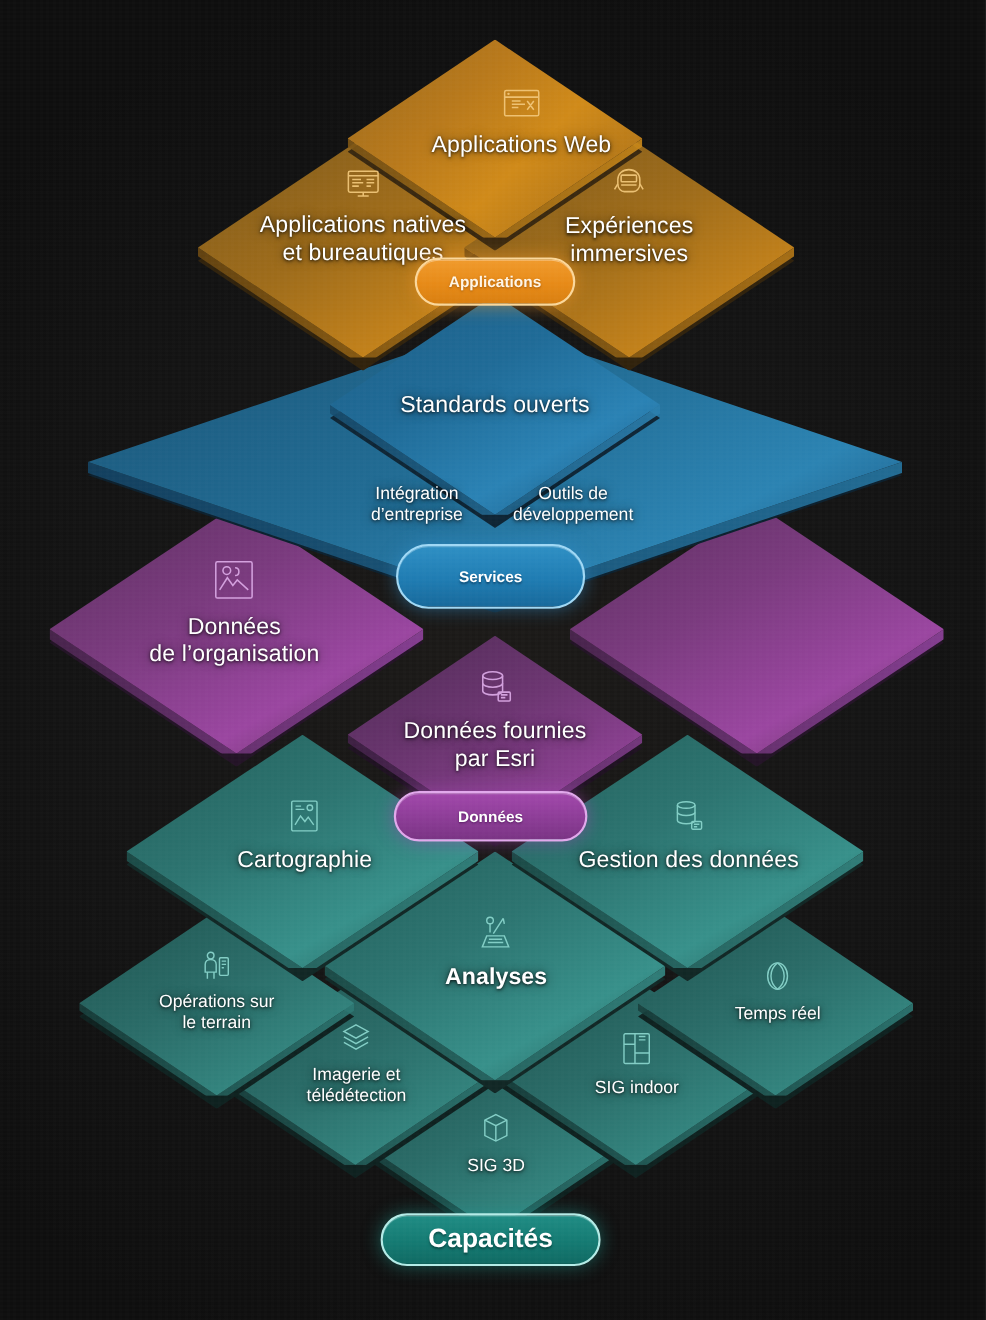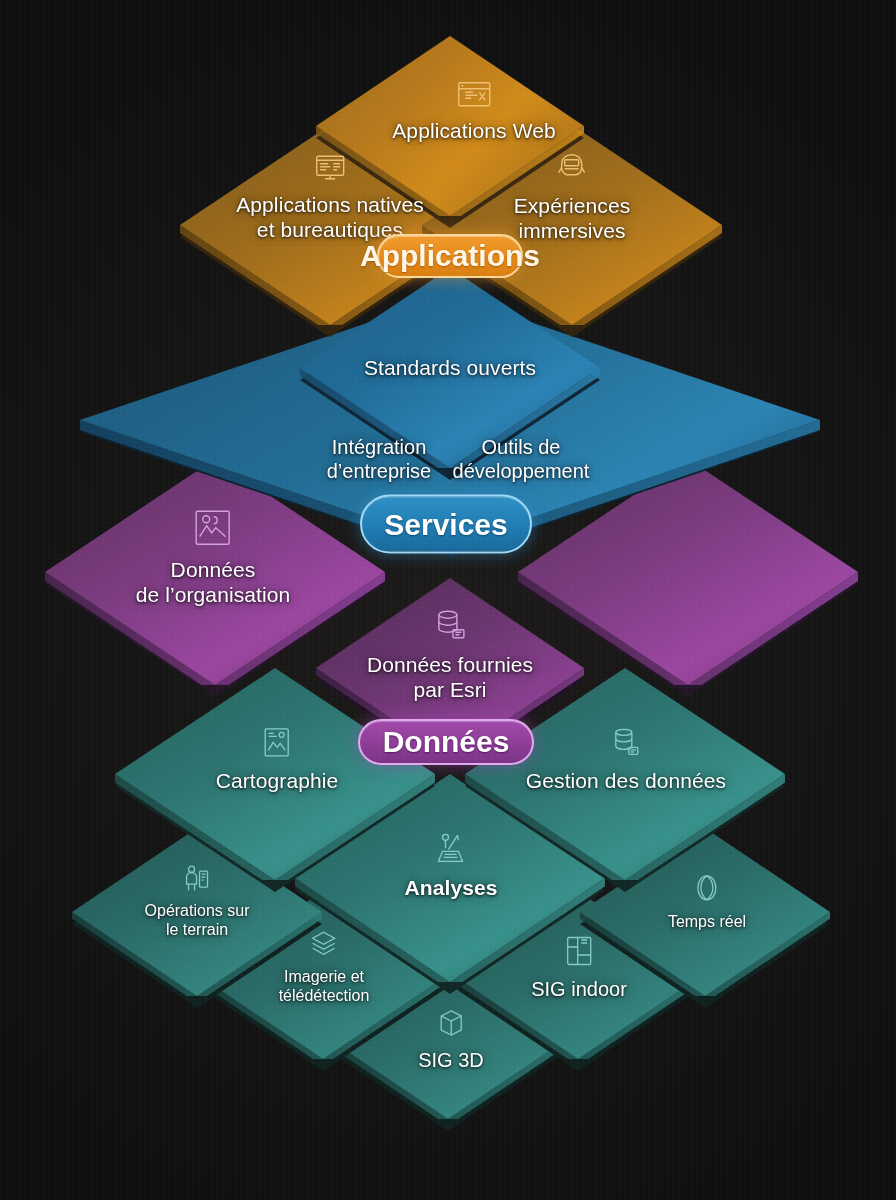--- a/index.html
+++ b/index.html
@@ -89,30 +89,30 @@
     white-space:nowrap;
     z-index:30;
   }
   .node .ico{
     display:block; margin:0 auto 5px auto;
     opacity:.92;
   }
   .node .lbl{ display:block; }
 
   .t-l   { font-size:21px; font-weight:400; letter-spacing:.1px; }
-  .t-m   { font-size:20px; font-weight:400; }
+  .t-m   { font-size:16px; font-weight:400; }
   .t-s   { font-size:16px; font-weight:400; }
 
   
   .pill{
     position:absolute;
     transform:translate(-50%,-50%);
     display:flex; align-items:center; justify-content:center;
     border-radius:999px;
-    font-size:30px; font-weight:700;
+    font-size:14px; font-weight:700;
     color:#fff;
     z-index:45;
     white-space:nowrap;
     cursor:pointer;
   }
   .pill-applications{
     width:146px; height:44px;
     background:linear-gradient(180deg,#f09a2c 0%, #e78a17 55%, #d97f10 100%);
     border:2px solid #fbd79a;
     color:#fff6e6;
@@ -437,15 +437,18 @@
 
   <div class="pill pill-applications" style="left:450px; top:256px;">
     <span>Applications</span>
   </div>
   <div class="pill pill-services" style="left:446px; top:524px;">
     <span>Services</span>
   </div>
   <div class="pill pill-donnees" style="left:446px; top:742px;">
     <span>Données</span>
   </div>
+  <div class="pill pill-capacites" style="left:446px; top:1127px;">
+    <span>Capacités</span>
+  </div>
 
   <div id="grain"></div>
 </div>
 
 </body></html>

